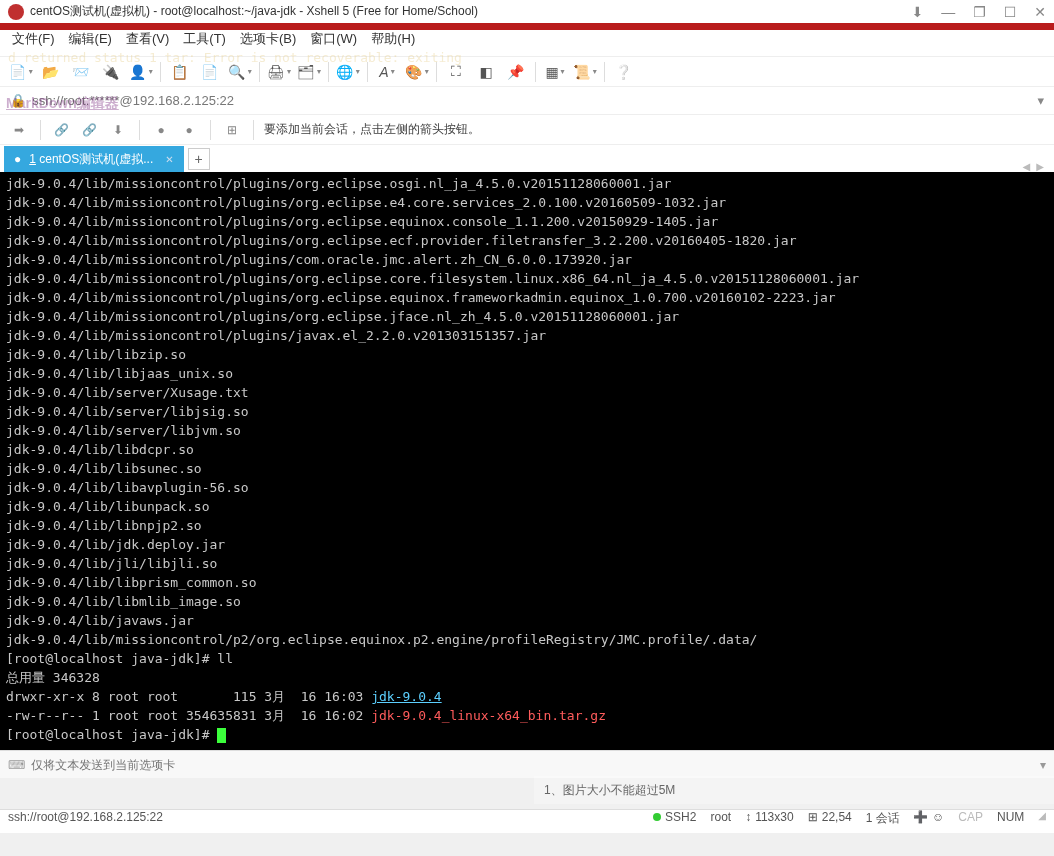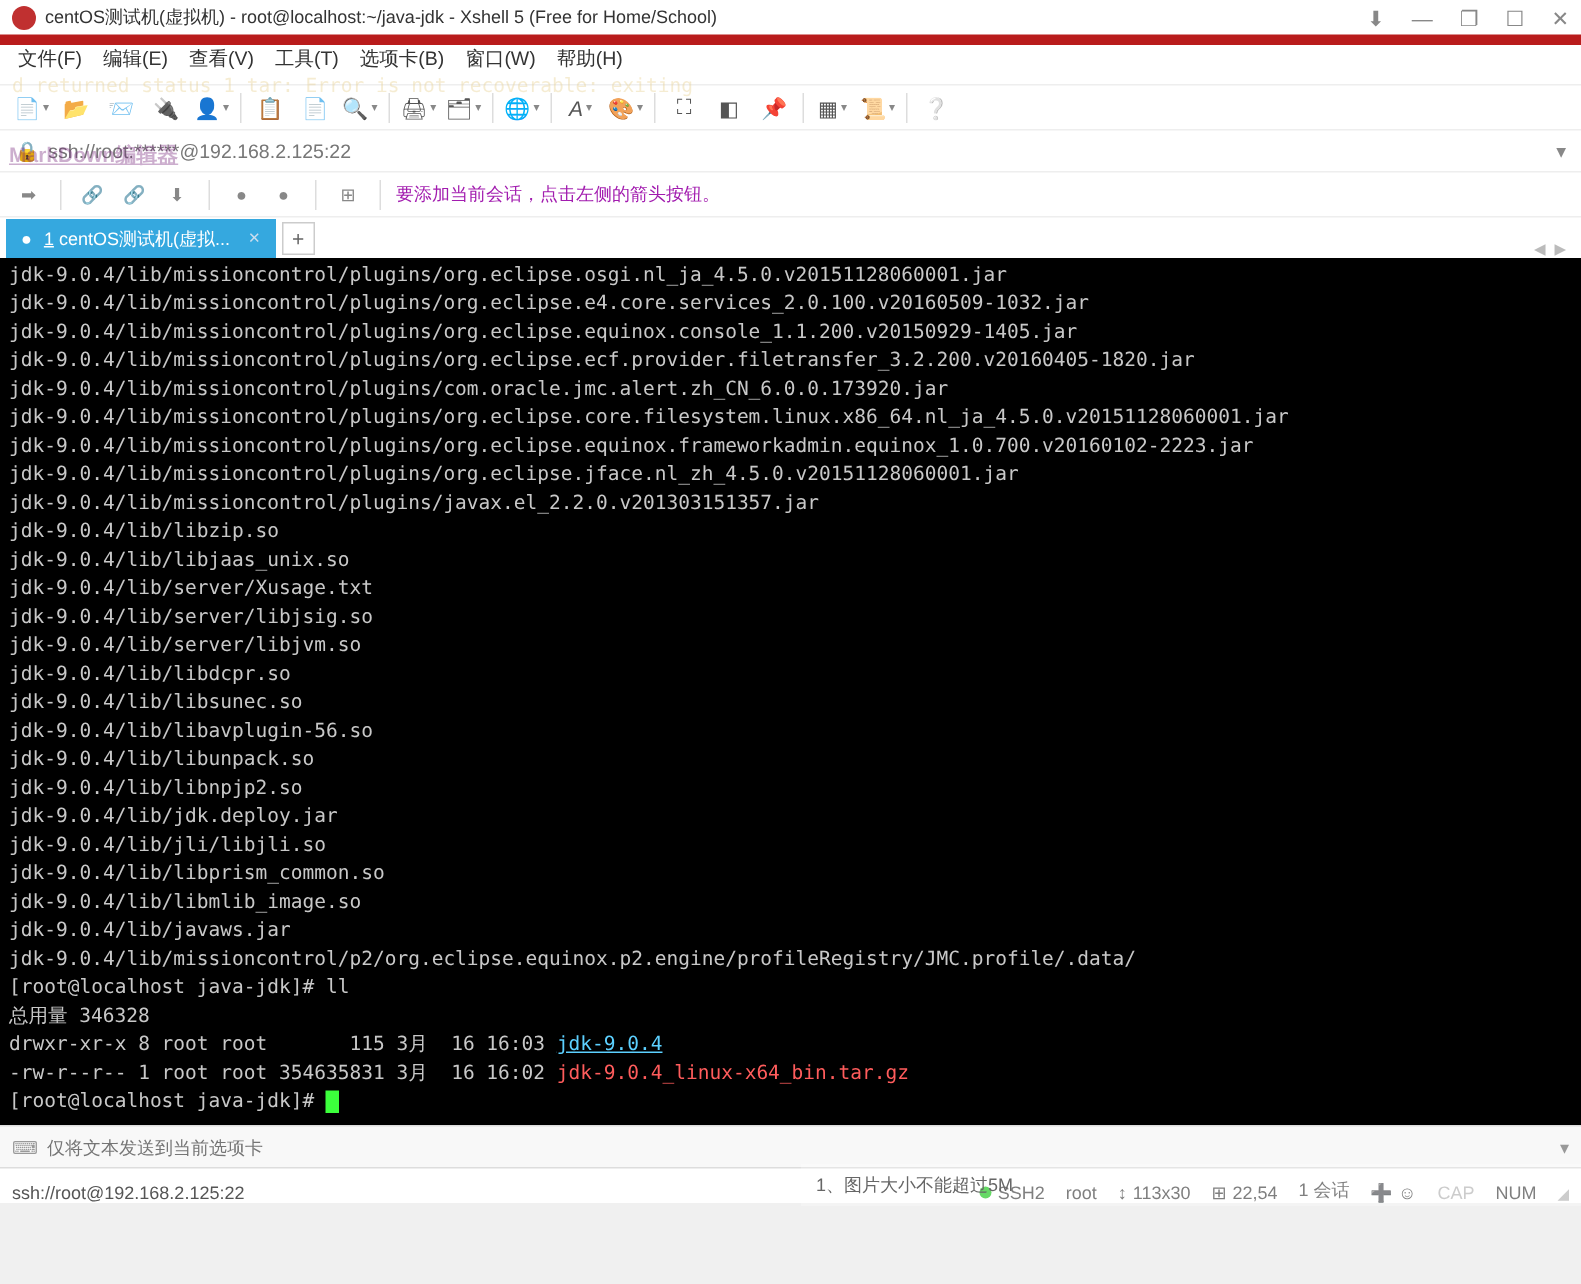--- a/index.html
+++ b/index.html
@@ -22,41 +22,41 @@
 .ghost-text { position: absolute; top: 50px; left: 0; font-family: monospace; color: #e8d090; font-size: 13px; pointer-events: none; opacity: 0.4; z-index: 1; padding-left: 8px; }
 .ghost-text2 { position: absolute; top: 95px; left: 6px; color: #701a75; font-size: 14px; font-weight: bold; opacity: 0.35; pointer-events: none; text-decoration: underline; }
 
 .addrbar { height: 28px; background: #fff; display: flex; align-items: center; padding: 0 10px; gap: 6px; color: #777; font-size: 13px; border-top: 1px solid #eee; }
 .addrbar .lock { color: #999; }
 .addrbar .arrow { margin-left: auto; color: #888; cursor: pointer; }
 
 .sessbar { height: 30px; background: #fff; display: flex; align-items: center; padding: 0 8px; gap: 6px; border-top: 1px solid #eee; color: #888; }
 .sessbar .divider { width: 1px; height: 20px; background: #ddd; margin: 0 4px; }
 .sessbar .sbtn { width: 22px; height: 22px; display: inline-flex; align-items: center; justify-content: center; cursor: pointer; }
-.sessbar .hint { color: #a21caf; font-size: 12px; }
+.sessbar .hint { color: #404040; font-size: 12px; }
 
 .tabbar { height: 28px; background: #fff; display: flex; align-items: flex-end; padding: 0 4px; border-top: 1px solid #eee; }
 .tab { height: 26px; background: #35a8df; color: #fff; padding: 0 10px; display: flex; align-items: center; gap: 8px; font-size: 12px; cursor: pointer; max-width: 200px; }
 .tab .dot { text-decoration: underline; }
 .tab .close { color: #cde; font-size: 10px; cursor: pointer; margin-left: 4px; }
 .addtab { width: 22px; height: 22px; border: 1px solid #ccc; display: flex; align-items: center; justify-content: center; margin-left: 4px; margin-bottom: 2px; cursor: pointer; color: #666; font-size: 14px; background: #fff; }
 .tabright { margin-left: auto; display: flex; gap: 6px; padding-right: 6px; color: #bbb; font-size: 10px; }
 
 .terminal { background: #000; color: #c8c8c8; font-family: "Consolas", monospace; font-size: 13px; line-height: 19px; padding: 2px 6px; height: 578px; overflow: hidden; white-space: pre; }
 .terminal .cyan { color: #5cd0ff; text-decoration: underline; }
 .terminal .red { color: #ff5c5c; }
 .terminal .prompt { color: #c8c8c8; }
 .terminal .cursor { display: inline-block; width: 9px; height: 15px; background: #3cff3c; vertical-align: middle; }
 
 .inputbar { height: 28px; background: #f8f8f8; border-top: 1px solid #ddd; display: flex; align-items: center; padding: 0 8px; gap: 6px; color: #999; font-size: 12px; }
 .inputbar input { border: none; background: transparent; flex: 1; outline: none; color: #999; font-size: 12px; }
 
 .bottom-overlay { position: absolute; right: 0; bottom: 52px; width: 520px; height: 28px; background: rgba(255,255,255,0.25); color: #666; font-size: 12px; display: flex; align-items: center; padding: 0 10px; }
 
-.statusbar { height: 24px; background: #fff; border-top: 1px solid #ddd; display: flex; align-items: flex-end; padding: 0 8px; font-size: 12px; color: #555; gap: 14px; }
+.statusbar { height: 24px; background: #fff; border-top: 1px solid #ddd; display: flex; align-items: flex-start; padding: 0 8px; font-size: 12px; color: #555; gap: 14px; margin-top: 31px; }
 .statusbar .left { flex: 1; }
 .statusbar .chip { display: flex; align-items: center; gap: 4px; }
 .statusbar .netdot { width: 8px; height: 8px; background: #3c3; border-radius: 50%; }
 .statusbar .resize { color: #bbb; font-size: 10px; cursor: nwse-resize; }
 </style>
 </head>
 <body>
 
 <span class="ghost-text">d returned status 1 tar: Error is not recoverable: exiting</span>
 <span class="ghost-text2">MarkDown编辑器</span>

